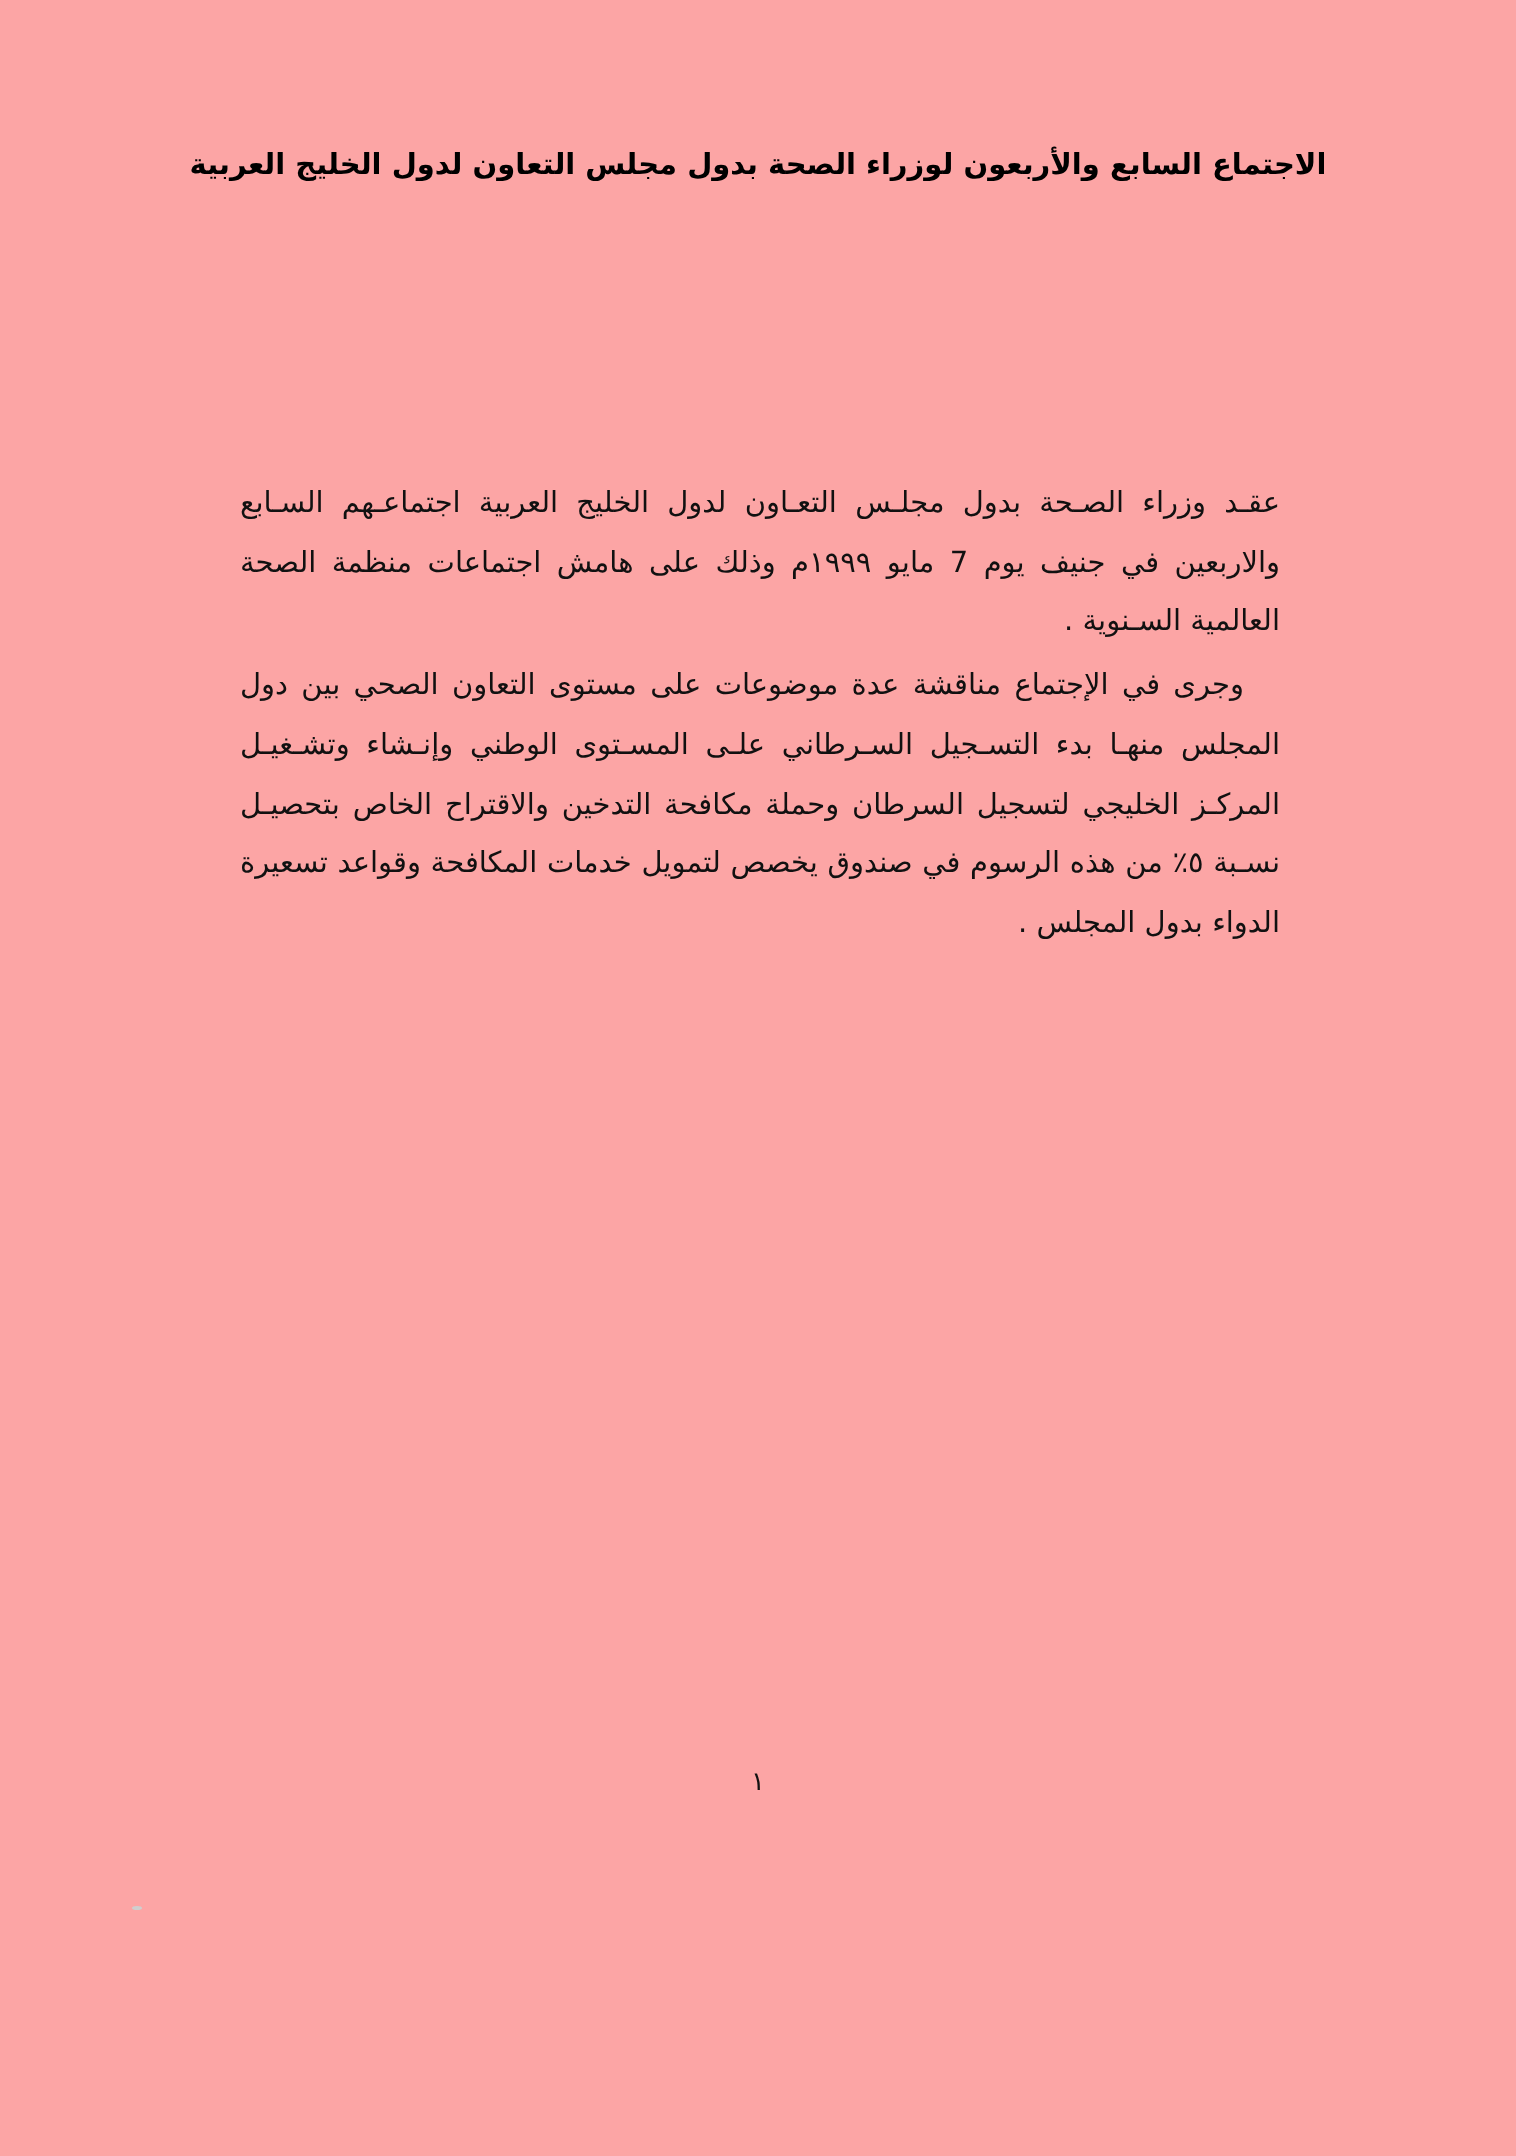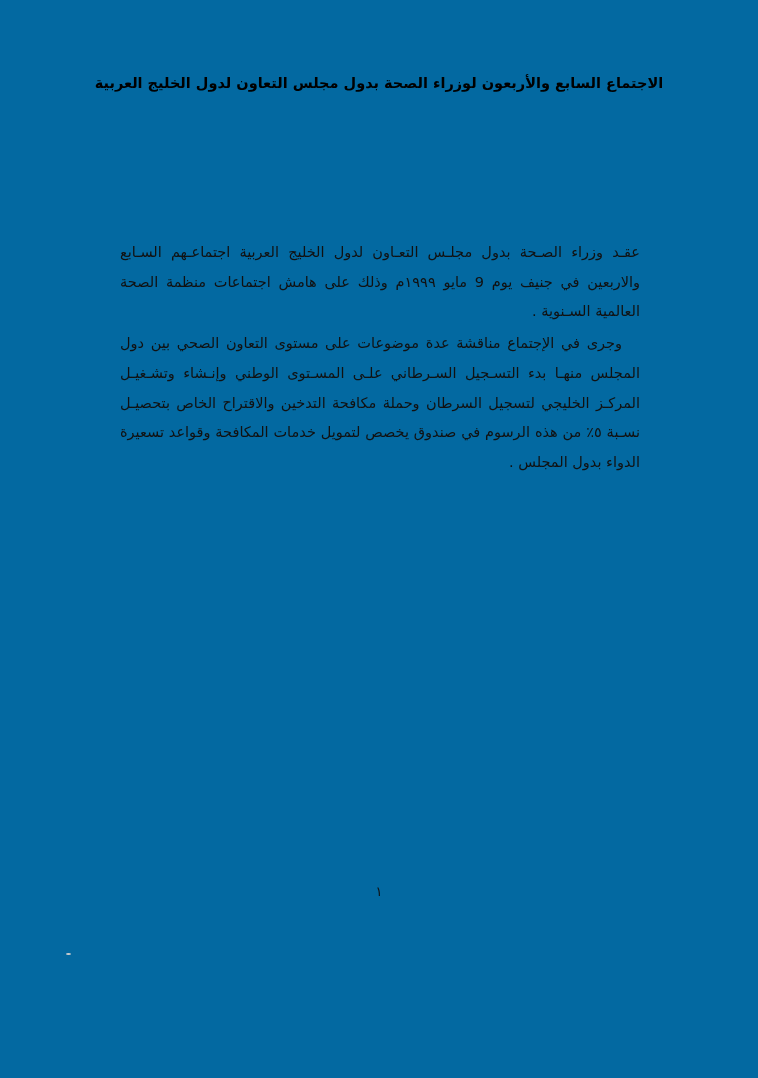--- a/index.html
+++ b/index.html
@@ -12,21 +12,21 @@
     height: 1078px;
     position: relative;
     font-family: "DejaVu Sans", sans-serif;
     color: #0a0a0a;
     overflow: hidden;
   }
 
   .page {
     position: absolute;
     inset: 0;
-    background: #0369a1;
+    background: #fca5a5;
   }
 
   
   .doc-header {
     position: absolute;
     top: 70px;
     left: 0;
     right: 0;
     text-align: center;
     direction: rtl;
@@ -94,20 +94,20 @@
 </head>
 <body>
 
 <div class="page">
 
   <div class="doc-header">
     <div class="title-line">الاجتماع السابع والأربعون لوزراء الصحة بدول مجلس التعاون لدول الخليج العربية</div>
   </div>
 
   <div class="body-block">
-    <p class="para">عقـد وزراء الصـحة بدول مجلـس التعـاون لدول الخليج العربية اجتماعـهم السـابع والاربعين في جنيف يوم 9 مايو ١٩٩٩م وذلك على هامش اجتماعات منظمة الصحة العالمية السـنوية .</p>
+    <p class="para">عقـد وزراء الصـحة بدول مجلـس التعـاون لدول الخليج العربية اجتماعـهم السـابع والاربعين في جنيف يوم 7 مايو ١٩٩٩م وذلك على هامش اجتماعات منظمة الصحة العالمية السـنوية .</p>
     <p class="para indent">وجرى في الإجتماع مناقشة عدة موضوعات على مستوى التعاون الصحي بين دول المجلس منهـا بدء التسـجيل السـرطاني علـى المسـتوى الوطني وإنـشاء وتشـغيـل المركـز الخليجي لتسجيل السرطان وحملة مكافحة التدخين والاقتراح الخاص بتحصيـل نسـبة ٥٪ من هذه الرسوم في صندوق يخصص لتمويل خدمات المكافحة وقواعد تسعيرة الدواء بدول المجلس .</p>
   </div>
 
   <div class="page-number">١</div>
 
   <div class="speck"></div>
 </div>
 
 </body></html>

